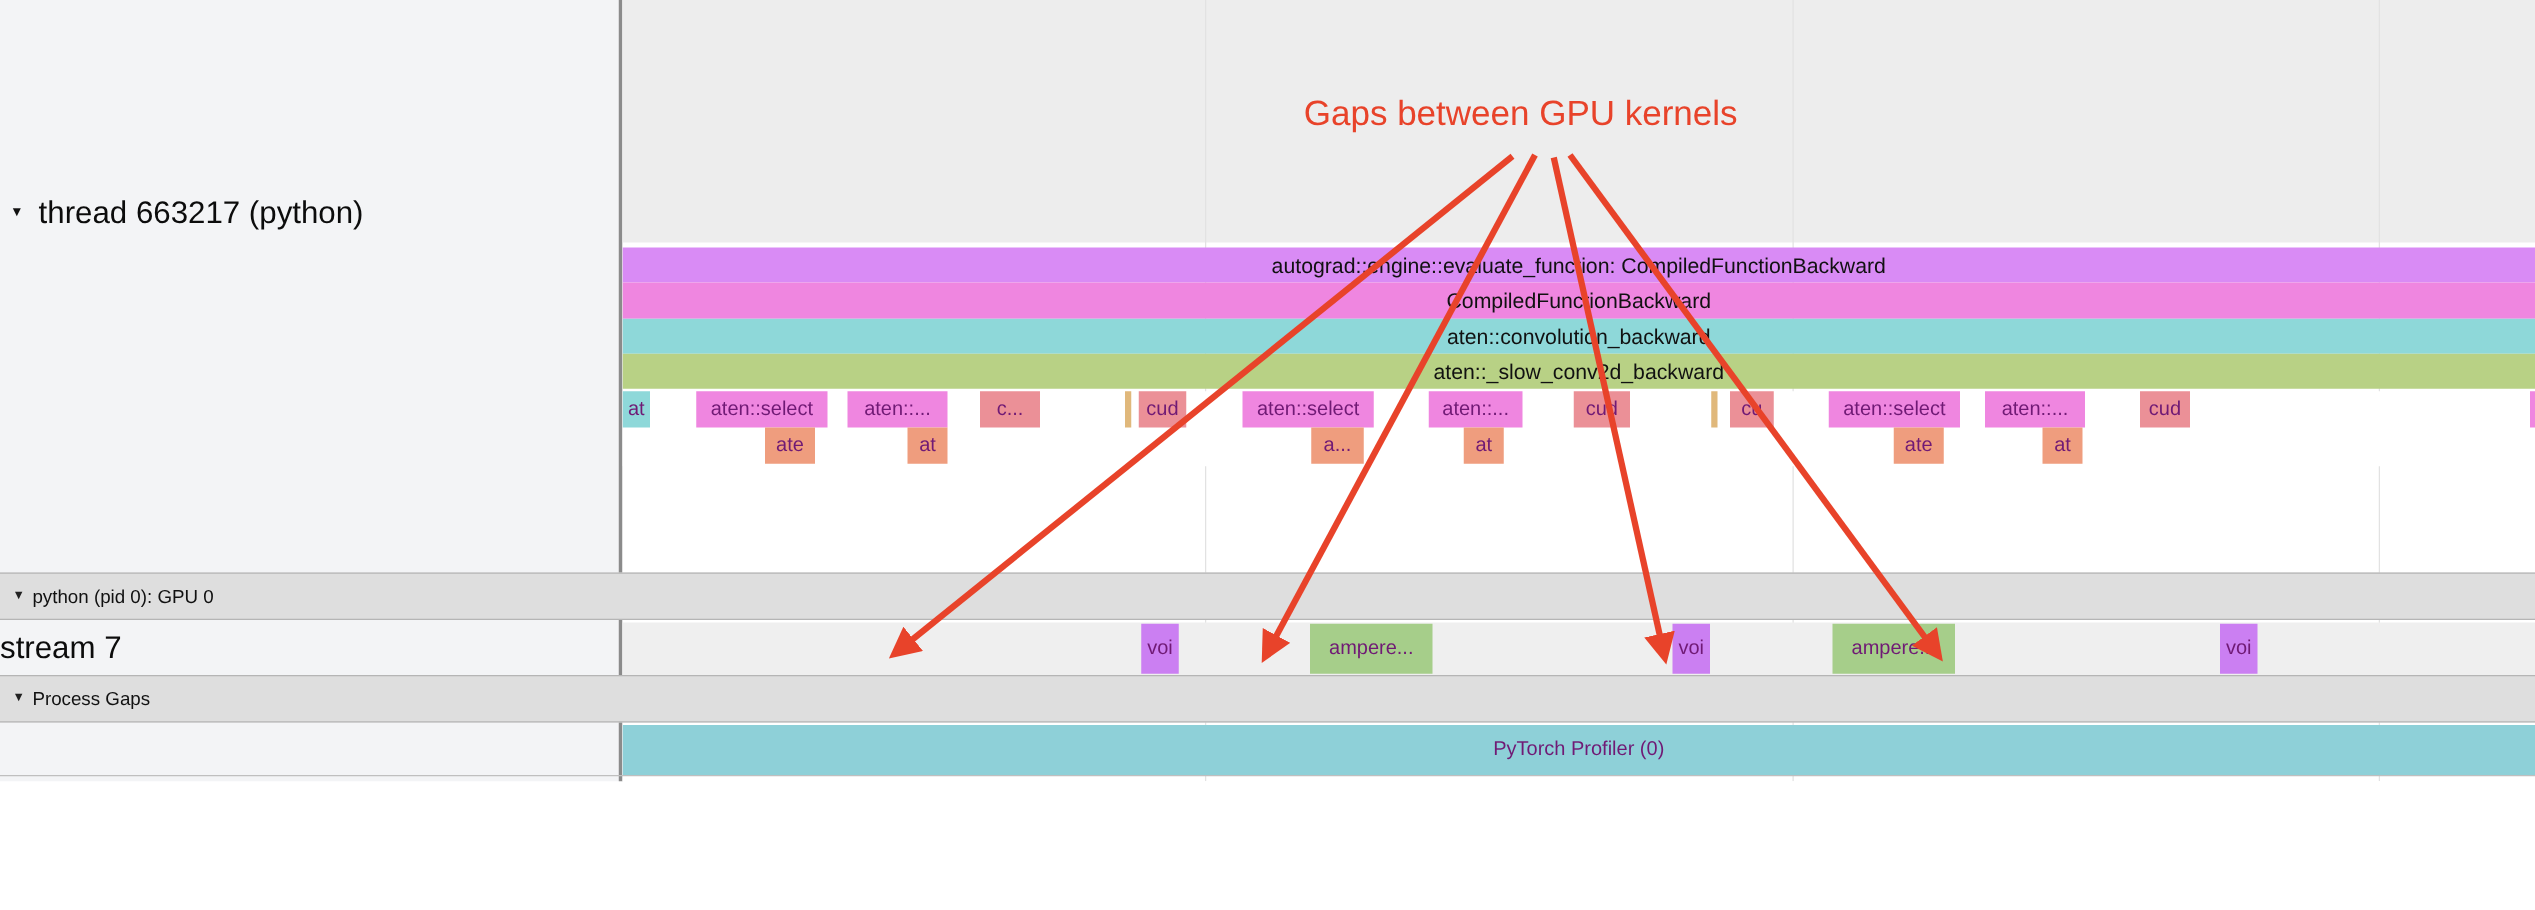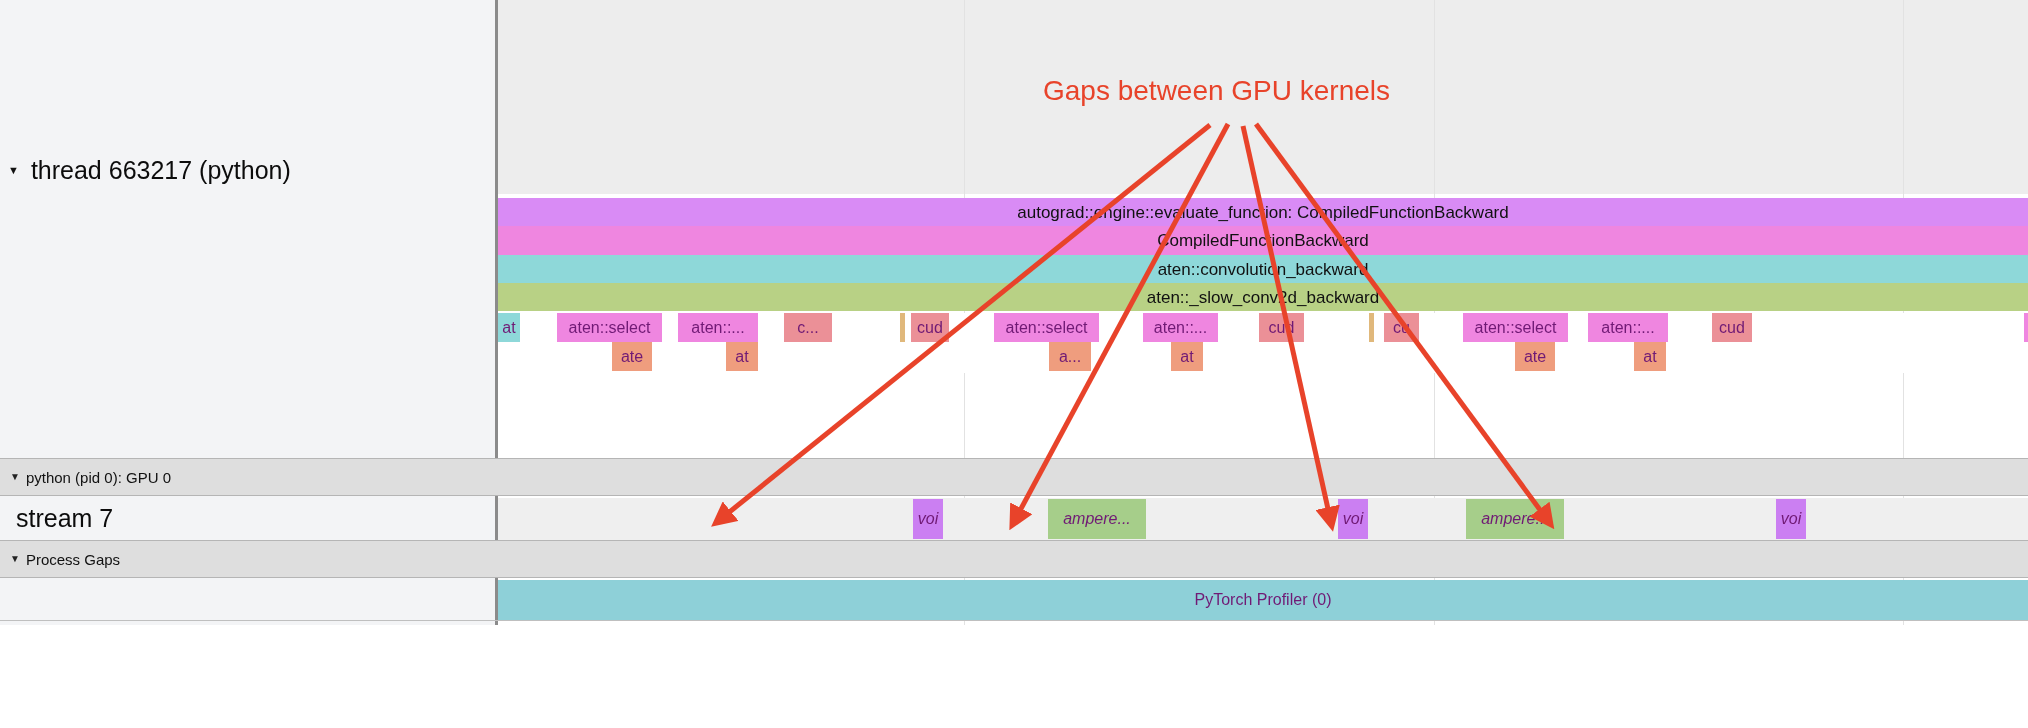--- a/index.html
+++ b/index.html
@@ -121,21 +121,21 @@
     box-sizing: border-box;
   }
   .row-label .caret {
     font-size: 11px;
     margin: 0 12px 0 8px;
     color: #111;
     line-height: 1;
   }
 
   .thread-label { font-size: 25px; top: 150px; height: 40px; }
-  .stream-label { font-size: 25px; top: 498px; height: 40px; padding-left: 0; margin-left: 16px; }
+  .stream-label { font-size: 25px; top: 498px; height: 40px; padding-left: 0; }
   .profiler-label { font-size: 25px; top: 580px; height: 40px; padding-left: 0; }
 
   .sep-line {
     position: absolute;
     background: #bfbfbf;
     height: 1px;
   }
 </style>
 </head>
 <body>
@@ -235,21 +235,21 @@
         <div class="slice" style="left: 673px; width: 32px; top: 29px; height: 29px; background: rgb(239, 157, 126);">
           <span>at</span>
         </div>
         <div class="slice" style="left: 1017px; width: 40px; top: 29px; height: 29px; background: rgb(239, 157, 126);">
           <span>ate</span>
         </div>
         <div class="slice" style="left: 1136px; width: 32px; top: 29px; height: 29px; background: rgb(239, 157, 126);">
           <span>at</span>
         </div>
       </div>
-    <div id="gpu-row" class="slice-row" style="top: 498px; height: 42px; background: rgb(239, 239, 239); font-style: italic;">
+    <div id="gpu-row" class="slice-row" style="top: 498px; height: 42px; background: rgb(239, 239, 239);">
         <div class="slice" style="left: 415px; width: 30px; top: 1px; height: 40px; background: rgb(203, 127, 242);">
           <span>voi</span>
         </div>
         <div class="slice" style="left: 550px; width: 98px; top: 1px; height: 40px; background: rgb(166, 206, 138);">
           <span>ampere...</span>
         </div>
         <div class="slice" style="left: 840px; width: 30px; top: 1px; height: 40px; background: rgb(203, 127, 242);">
           <span>voi</span>
         </div>
         <div class="slice" style="left: 968px; width: 98px; top: 1px; height: 40px; background: rgb(166, 206, 138);">

